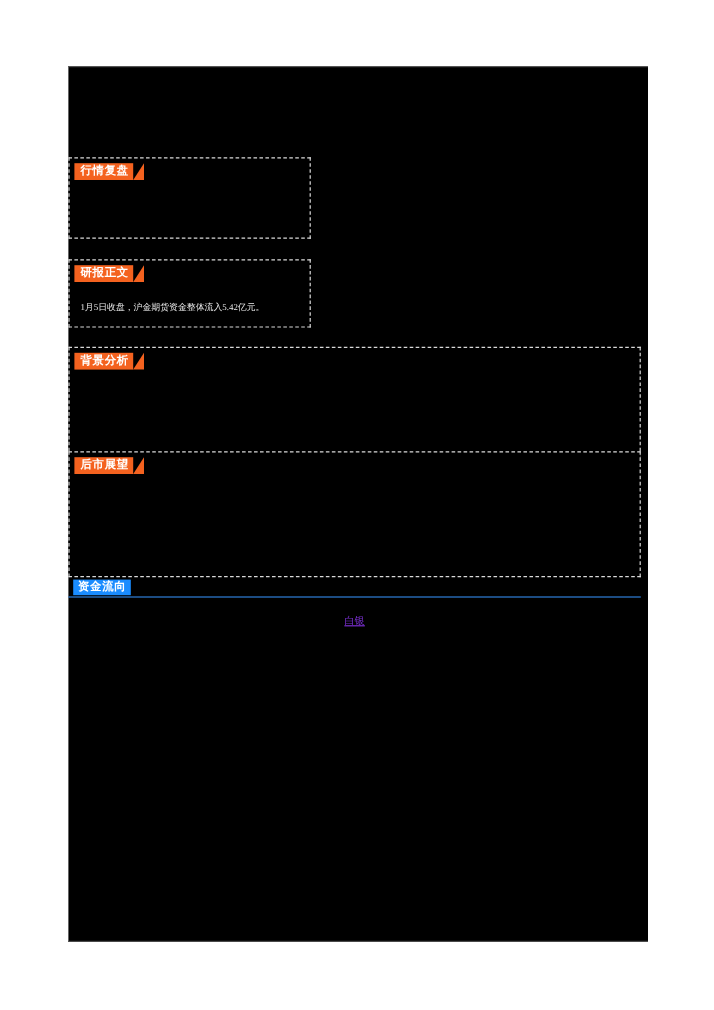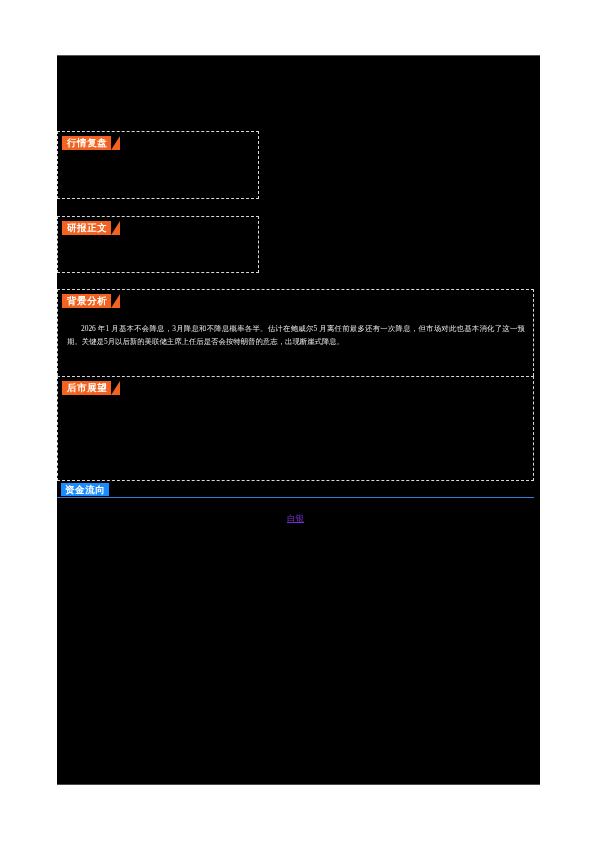--- a/index.html
+++ b/index.html
@@ -121,25 +121,25 @@
 <body>
 
 <div id="page-canvas">
 
   <div class="section-card narrow" style="top:75px; height:68px;">
     <div class="tag">行情复盘</div>
   </div>
 
   <div class="section-card narrow" style="top:160px; height:57px;">
     <div class="tag">研报正文</div>
+    <div class="card-body">1月5日收盘，沪金期货资金整体流入5.42亿元。</div>
   </div>
 
   <div class="section-card wide" style="top:233px; height:92px;">
     <div class="tag">背景分析</div>
-    <div class="card-body indent">2026 年1 月基本不会降息，3月降息和不降息概率各半。估计在鲍威尔5 月离任前最多还有一次降息，但市场对此也基本消化了这一预期。关键是5月以后新的美联储主席上任后是否会按特朗普的意志，出现断崖式降息。</div>
   </div>
 
   <div class="section-card wide" style="top:320px; height:105px;">
     <div class="tag">后市展望</div>
   </div>
 
   <div id="report-body-section">
     <div id="report-tab-row">
       <div class="tab-blue">资金流向</div>
     </div>

